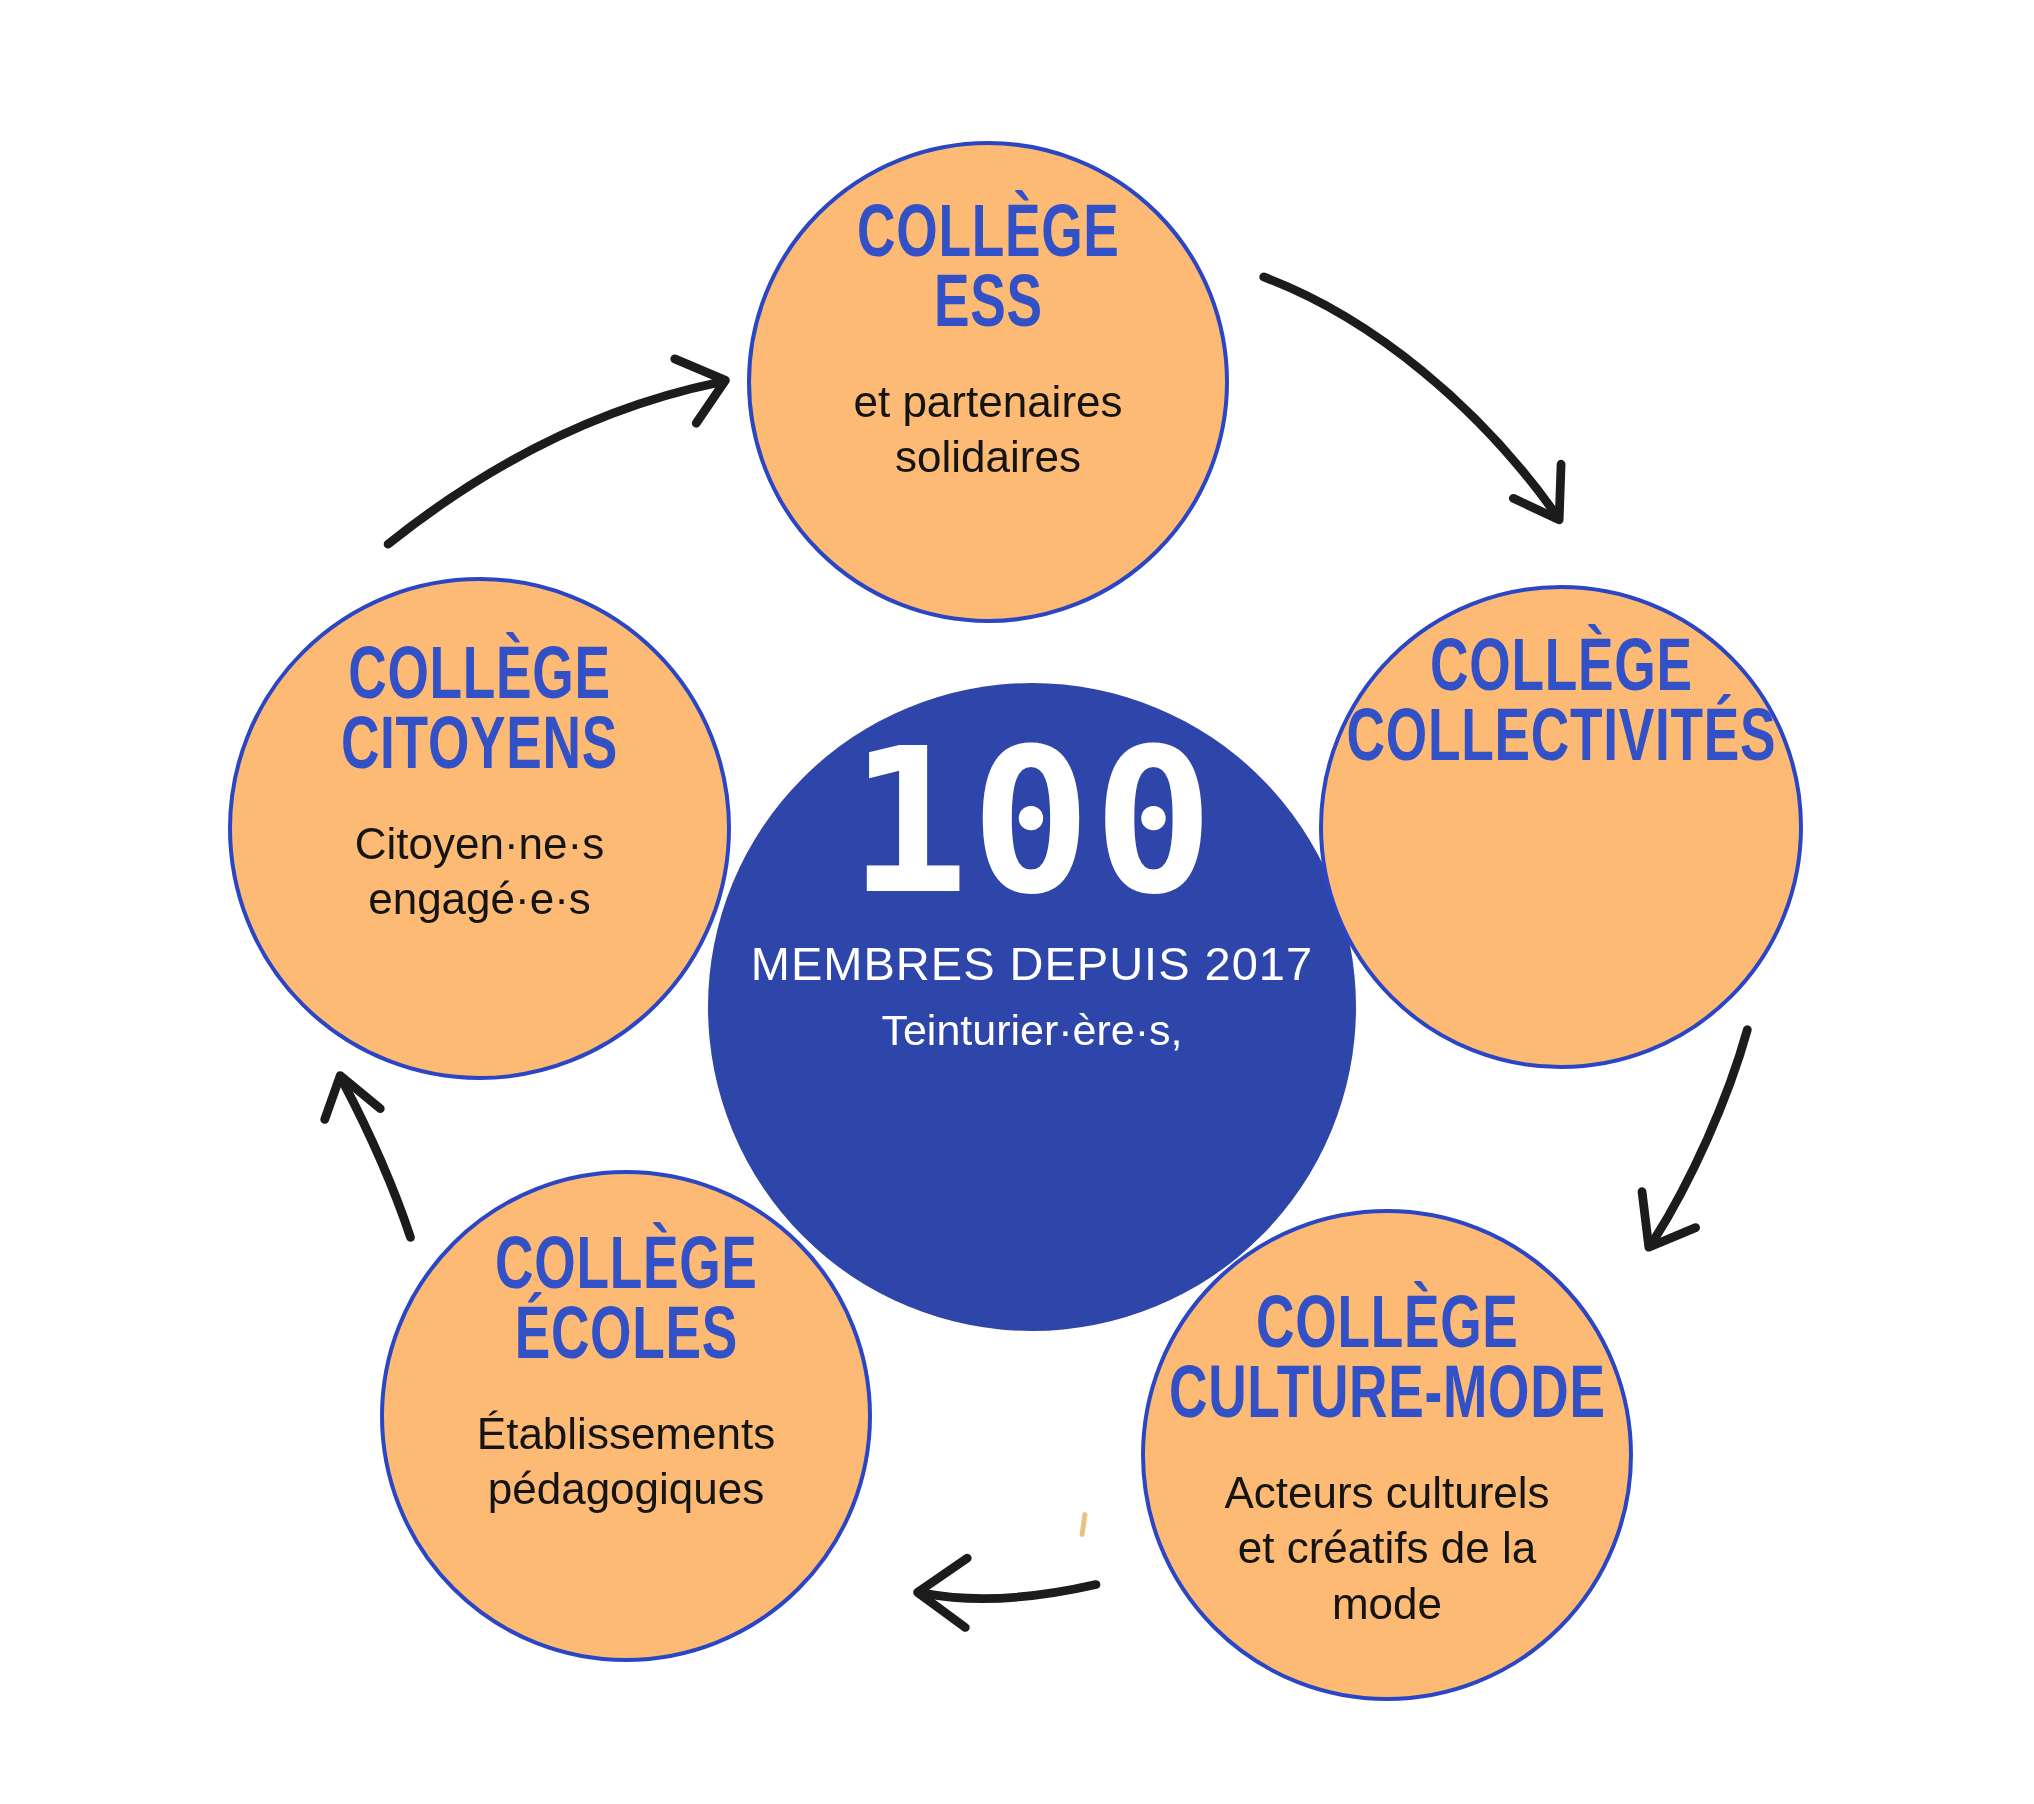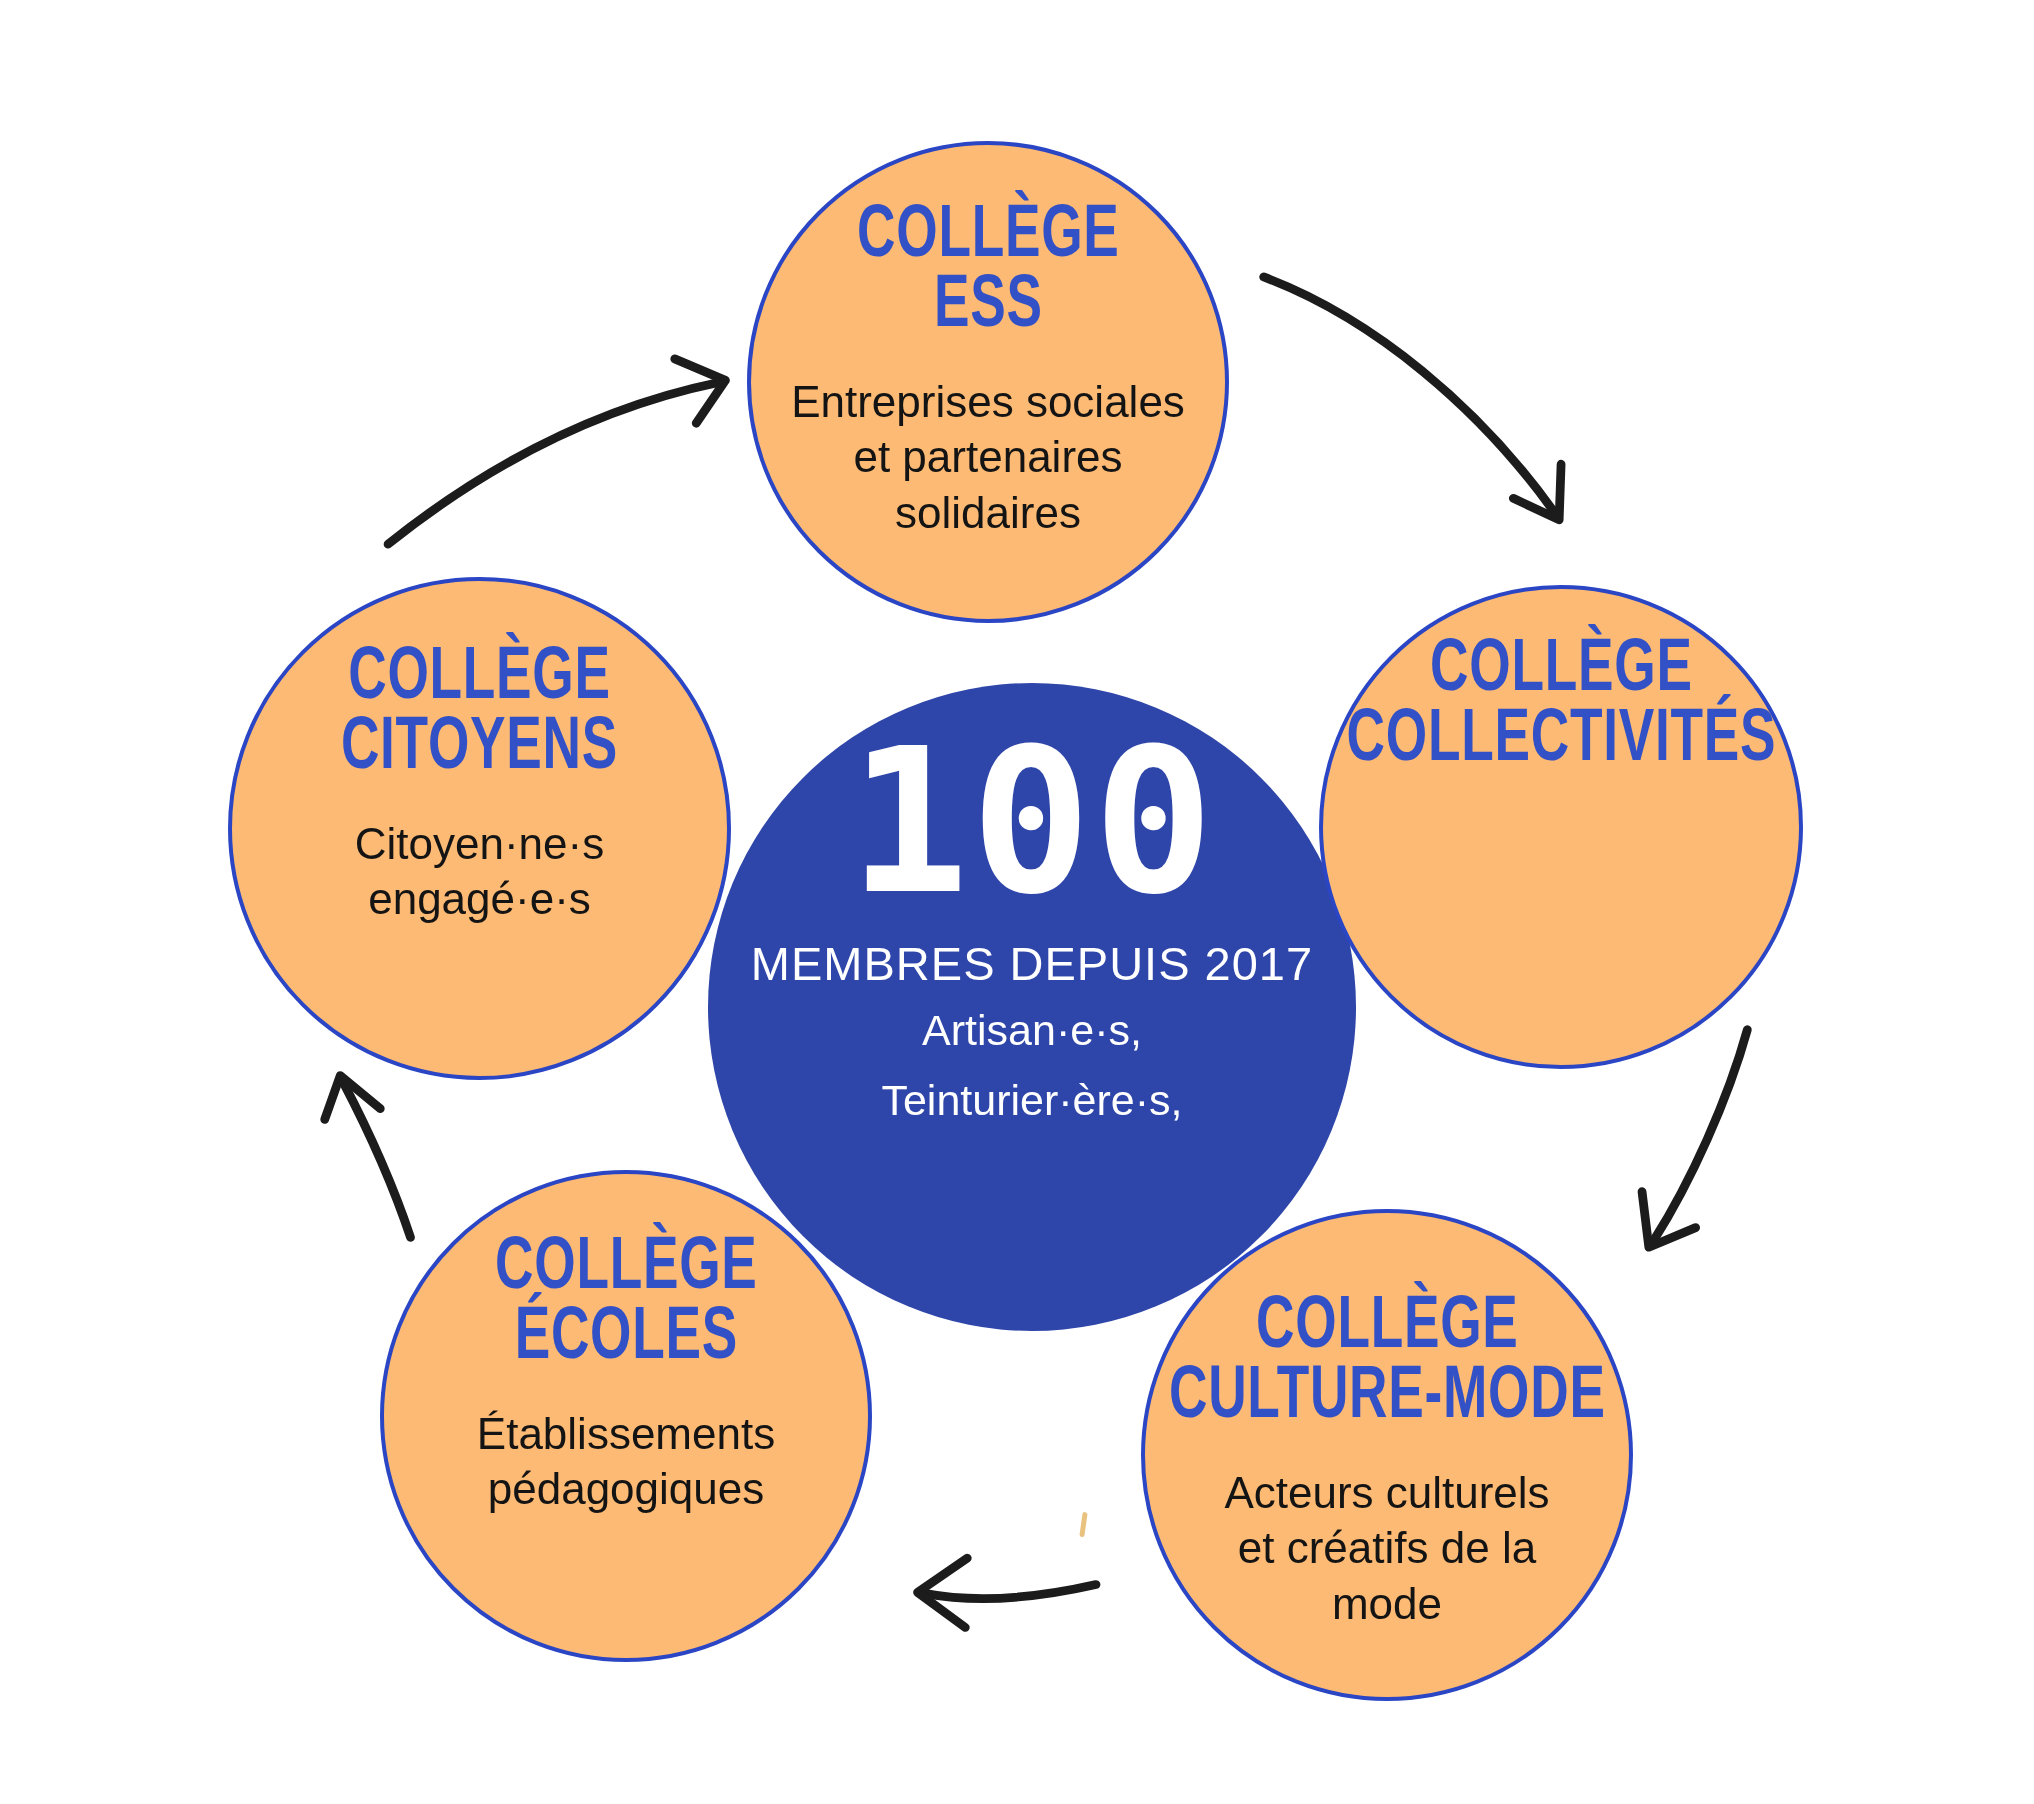--- a/index.html
+++ b/index.html
@@ -41,32 +41,30 @@
 </style>
 </head>
 <body>
 
 <div class="canvas">
 
   <div class="disc" style="left:708px; top:683px; width:648px; height:648px; padding-top:39px;">
     <div class="num">100</div>
     <div class="disc-sub">MEMBRES DEPUIS 2017</div>
     <div class="disc-lines">
-      <div>Artisan·e·s,</div>
       <div>Teinturier·ère·s,</div>
     </div>
   </div>
 
   <div class="circle" style="left:747px; top:141px; width:482px; height:482px; padding-top:51px;">
     <div class="title">
       <div>COLLÈGE</div>
       <div>ESS</div>
     </div>
     <div class="desc">
-      <div>Entreprises sociales</div>
       <div>et partenaires</div>
       <div>solidaires</div>
     </div>
   </div>
 
   <div class="circle" style="left:1319px; top:585px; width:484px; height:484px; padding-top:41px;">
     <div class="title">
       <div>COLLÈGE</div>
       <div>COLLECTIVITÉS</div>
     </div>

